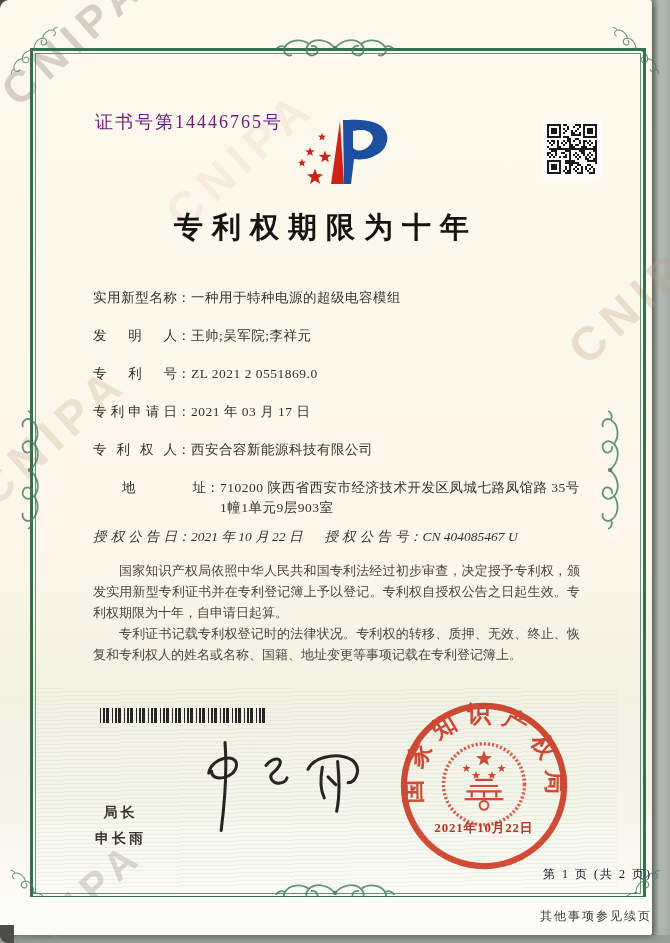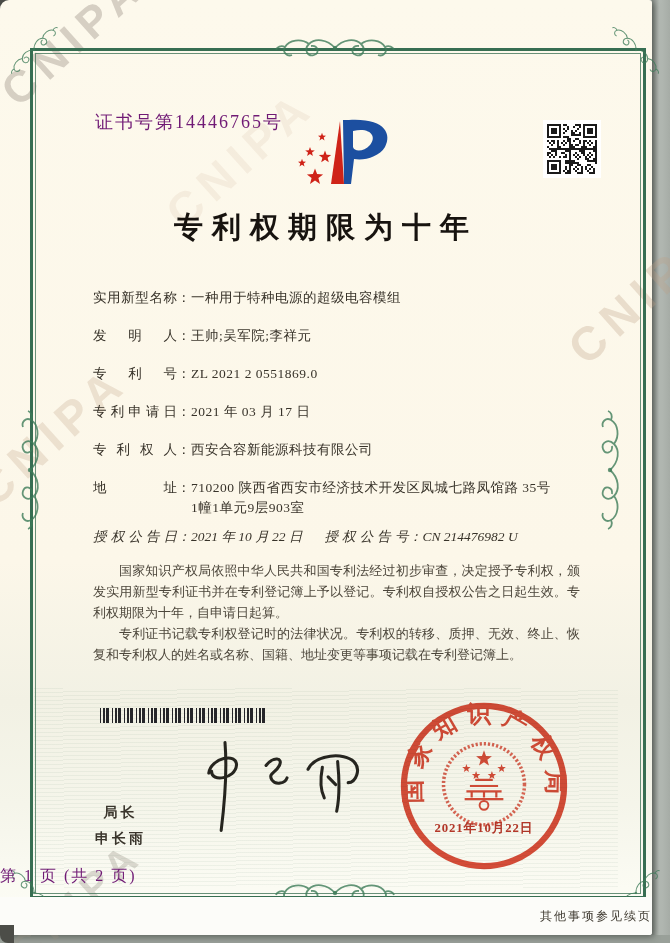--- a/index.html
+++ b/index.html
@@ -22,41 +22,41 @@
   .wm{position:absolute;font-family:"Liberation Sans",sans-serif;font-weight:bold;letter-spacing:8px;z-index:2;pointer-events:none;white-space:nowrap;}
 
   
   .cert-no{position:absolute;left:95px;top:110px;font-size:18px;letter-spacing:2px;color:#701a75;z-index:4;}
   .logo{position:absolute;left:282px;top:106px;width:124px;height:96px;z-index:4;}
   .qr{position:absolute;left:543px;top:120px;width:58px;height:58px;background:#fff;z-index:4;}
   .title{position:absolute;left:0;right:18px;top:208px;text-align:center;font-size:29px;font-weight:bold;letter-spacing:9px;color:#17130f;z-index:4;}
 
   
   .fields{position:absolute;left:93px;top:288px;width:487px;z-index:4;font-size:13.5px;color:#38332a;}
-  .field-row{display:flex;margin-bottom:18px;line-height:20px;}
+  .field-row{display:flex;margin-bottom:18px;line-height:20px;justify-content:flex-end;}
   .field-row.addr{margin-bottom:9px;}
   .flabel{display:inline-block;width:84px;text-align:justify;text-align-last:justify;flex:0 0 84px;}
   .fcolon{flex:0 0 14px;}
   .fvalue{flex:1;letter-spacing:.5px;}
   .grant-row{display:flex;line-height:20px;font-style:italic;}
   .grant-row .pair{display:flex;}
   .grant-row .pair2{margin-left:22px;}
 
   
   .paras{position:absolute;left:93px;top:560px;width:487px;z-index:4;font-size:13px;line-height:21px;color:#4c463b;text-align:justify;}
   .paras p{margin:0;text-indent:2em;}
 
   
   .texture{position:absolute;left:34px;right:52px;top:688px;height:200px;z-index:2;
            background:repeating-linear-gradient(179deg,rgba(90,130,105,.08) 0 1px,transparent 1px 4px);}
   .barcode{position:absolute;left:100px;top:708px;z-index:4;}
   .director{position:absolute;left:95px;top:800px;z-index:4;font-size:14px;font-weight:bold;color:#3a352c;letter-spacing:3px;line-height:26px;text-align:center;}
   .signature{position:absolute;left:180px;top:733px;z-index:5;}
   .seal{position:absolute;left:396px;top:698px;z-index:5;mix-blend-mode:multiply;opacity:.93;}
-  .page-info{position:absolute;left:0;right:18px;top:866px;text-align:left;font-size:16px;letter-spacing:2px;color:#701a75;z-index:4;}
+  .page-info{position:absolute;left:0;right:18px;top:866px;text-align:right;font-size:12px;letter-spacing:2px;color:#0f172a;z-index:4;}
   .bottom-strip{position:absolute;left:0;right:18px;top:897px;height:38px;background:#fcfcf9;z-index:3;border-radius:0 0 3px 5px;}
   .note{position:absolute;left:0;right:0;top:11px;text-align:right;font-size:12px;letter-spacing:2px;color:#3f3a31;}
   .hidden-defs{position:absolute;width:0;height:0;overflow:hidden;}
 </style>
 </head>
 <body>
 
 <div class="page">
   <div class="corner-dark"></div>
   <div class="right-edge"></div>
@@ -366,21 +366,21 @@
     </div>
     <div class="grant-row">
       <span class="pair">
         <span class="flabel">授权公告日</span>
           <span class="fcolon">：</span>
           <span>2021 年 10 月 22 日</span>
       </span>
       <span class="pair pair2">
         <span class="flabel">授权公告号</span>
           <span class="fcolon">：</span>
-          <span>CN 214476982 U</span>
+          <span>CN 404085467 U</span>
       </span>
     </div>
   </div>
 
   <div class="paras">
     <p>国家知识产权局依照中华人民共和国专利法经过初步审查，决定授予专利权，颁发实用新型专利证书并在专利登记簿上予以登记。专利权自授权公告之日起生效。专利权期限为十年，自申请日起算。</p>
     <p>专利证书记载专利权登记时的法律状况。专利权的转移、质押、无效、终止、恢复和专利权人的姓名或名称、国籍、地址变更等事项记载在专利登记簿上。</p>
   </div>
 
   <div class="texture"></div>

